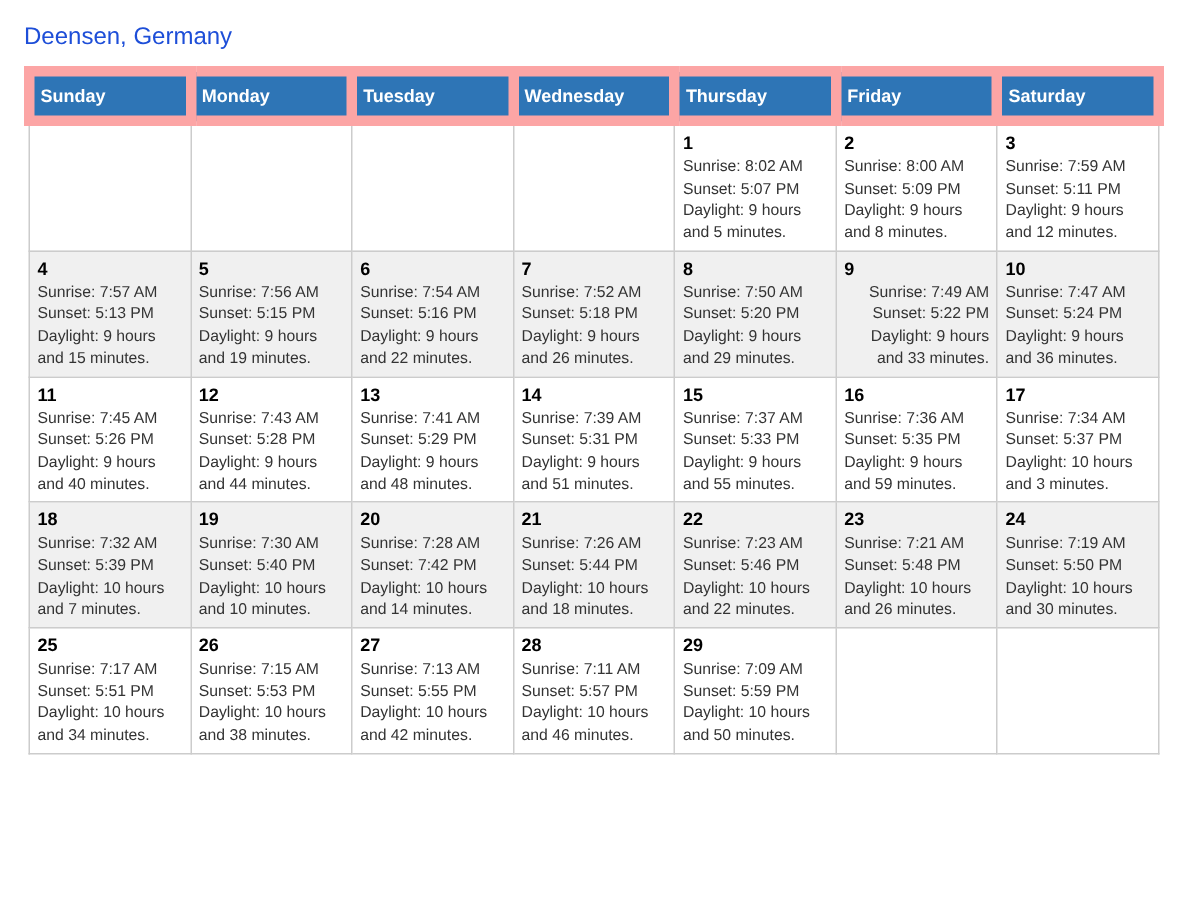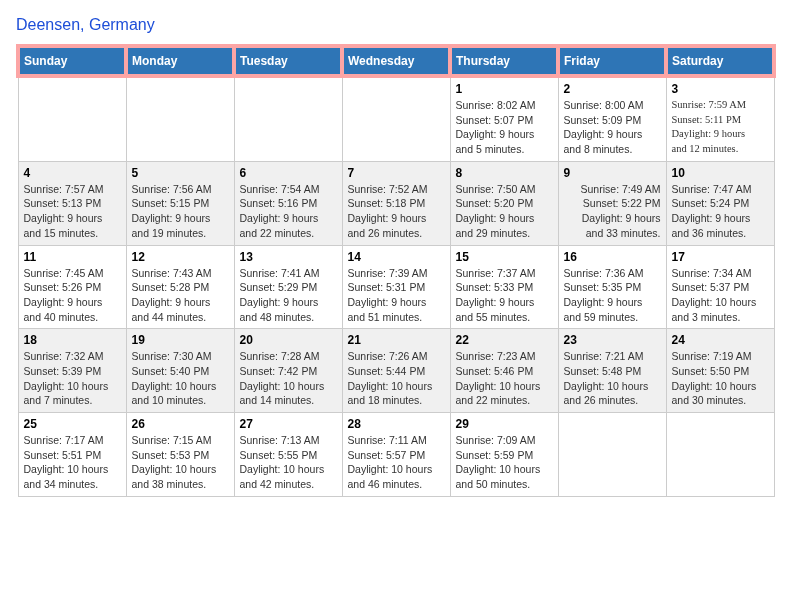--- a/index.html
+++ b/index.html
@@ -52,21 +52,21 @@
       border-collapse: collapse;
       font-size: 11px;
     }
     thead tr th {
       background-color: #2e75b6;
       color: #fff;
       padding: 6px 4px;
       text-align: left;
       font-size: 12px;
       font-weight: bold;
-      border: 4px solid #fca5a5;
+      border: 7px solid #fca5a5;
     }
     tbody tr td {
       border: 1px solid #ccc;
       vertical-align: top;
       padding: 4px 5px;
       height: 80px;
       width: calc(100% / 7);
     }
     tbody tr:nth-child(even) td {
       background-color: #f0f0f0;
@@ -125,21 +125,21 @@
         </td>
         <td>
           <span class="day-number">2</span>
           <div class="day-info" style="white-space: pre-line;">Sunrise: 8:00 AM
 Sunset: 5:09 PM
 Daylight: 9 hours
 and 8 minutes.</div>
         </td>
         <td>
           <span class="day-number">3</span>
-          <div class="day-info" style="white-space: pre-line; font-family: Liberation Serif, serif;">Sunrise: 7:59 AM
+          <div class="day-info" style="white-space: pre-line;">Sunrise: 7:59 AM
 Sunset: 5:11 PM
 Daylight: 9 hours
 and 12 minutes.</div>
         </td>
       </tr>
       <tr>
         <td>
           <span class="day-number">4</span>
           <div class="day-info" style="white-space: pre-line;">Sunrise: 7:57 AM
 Sunset: 5:13 PM

